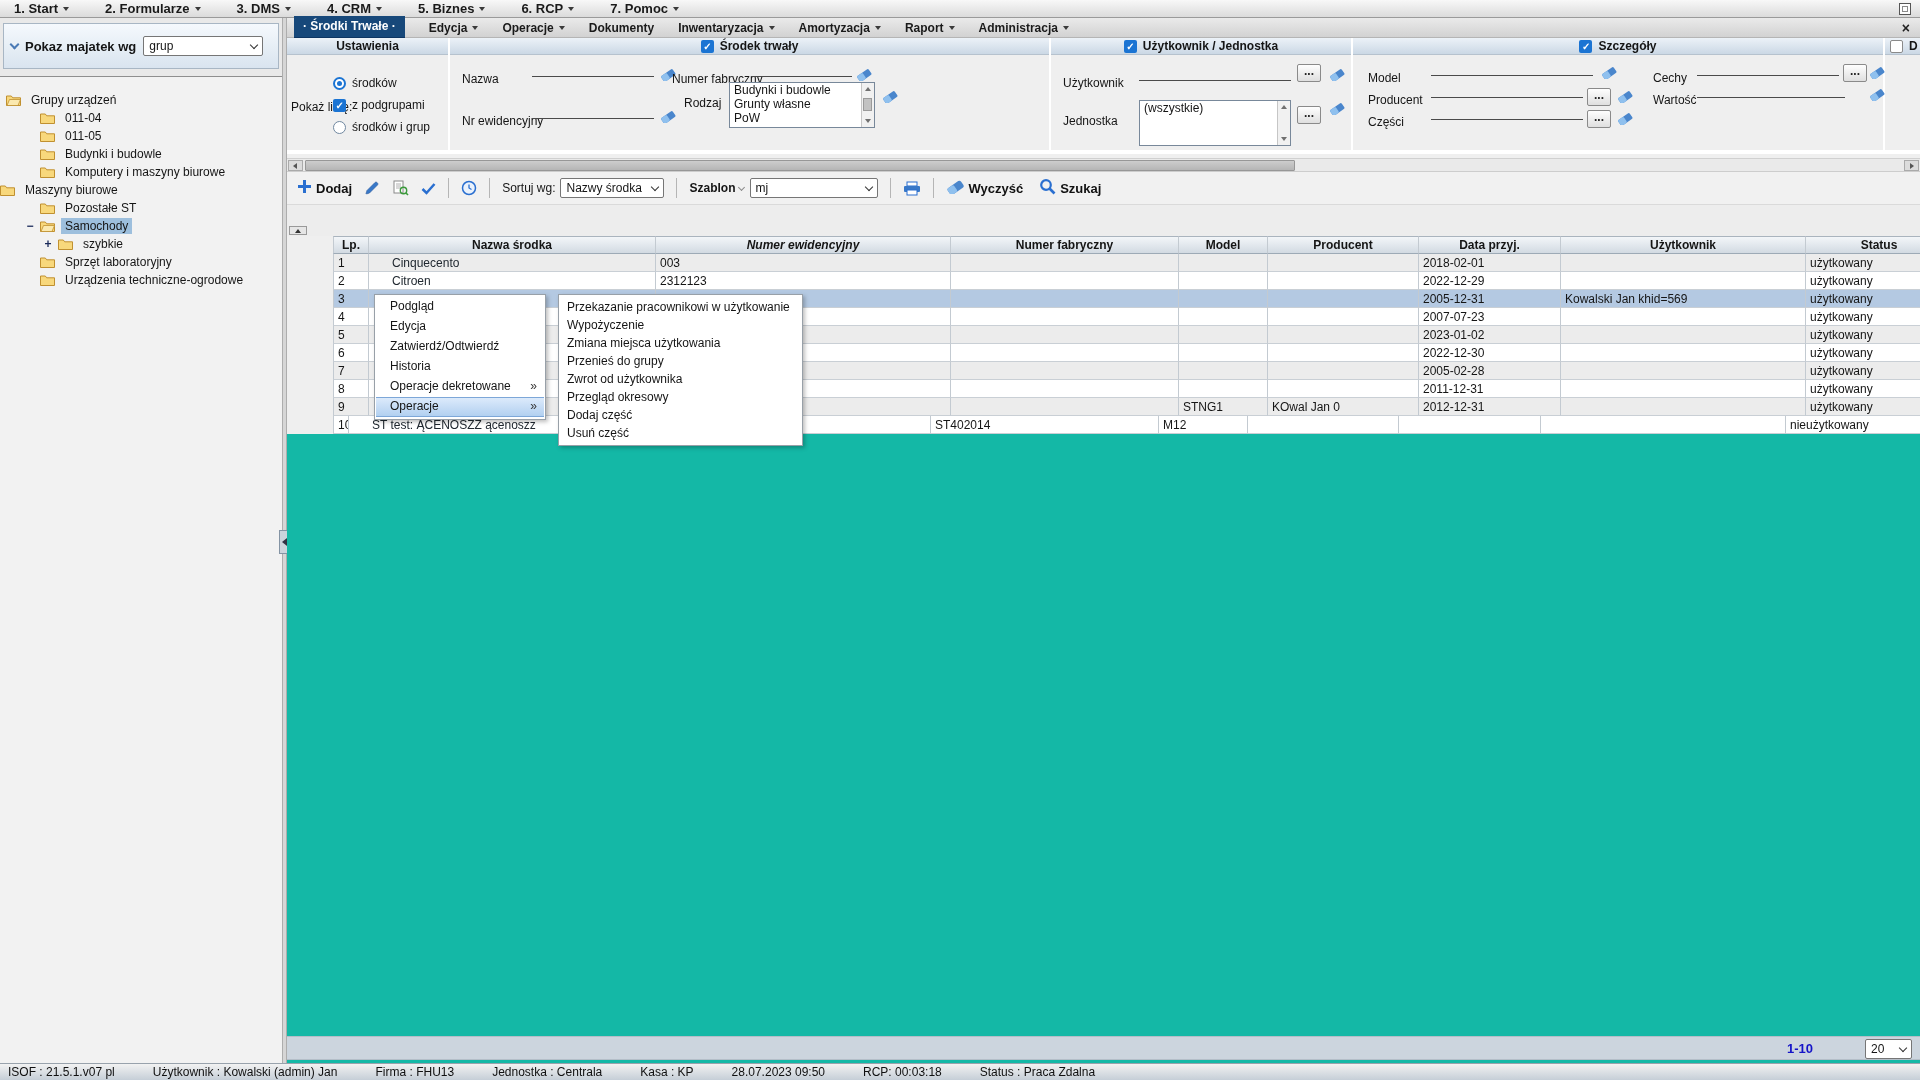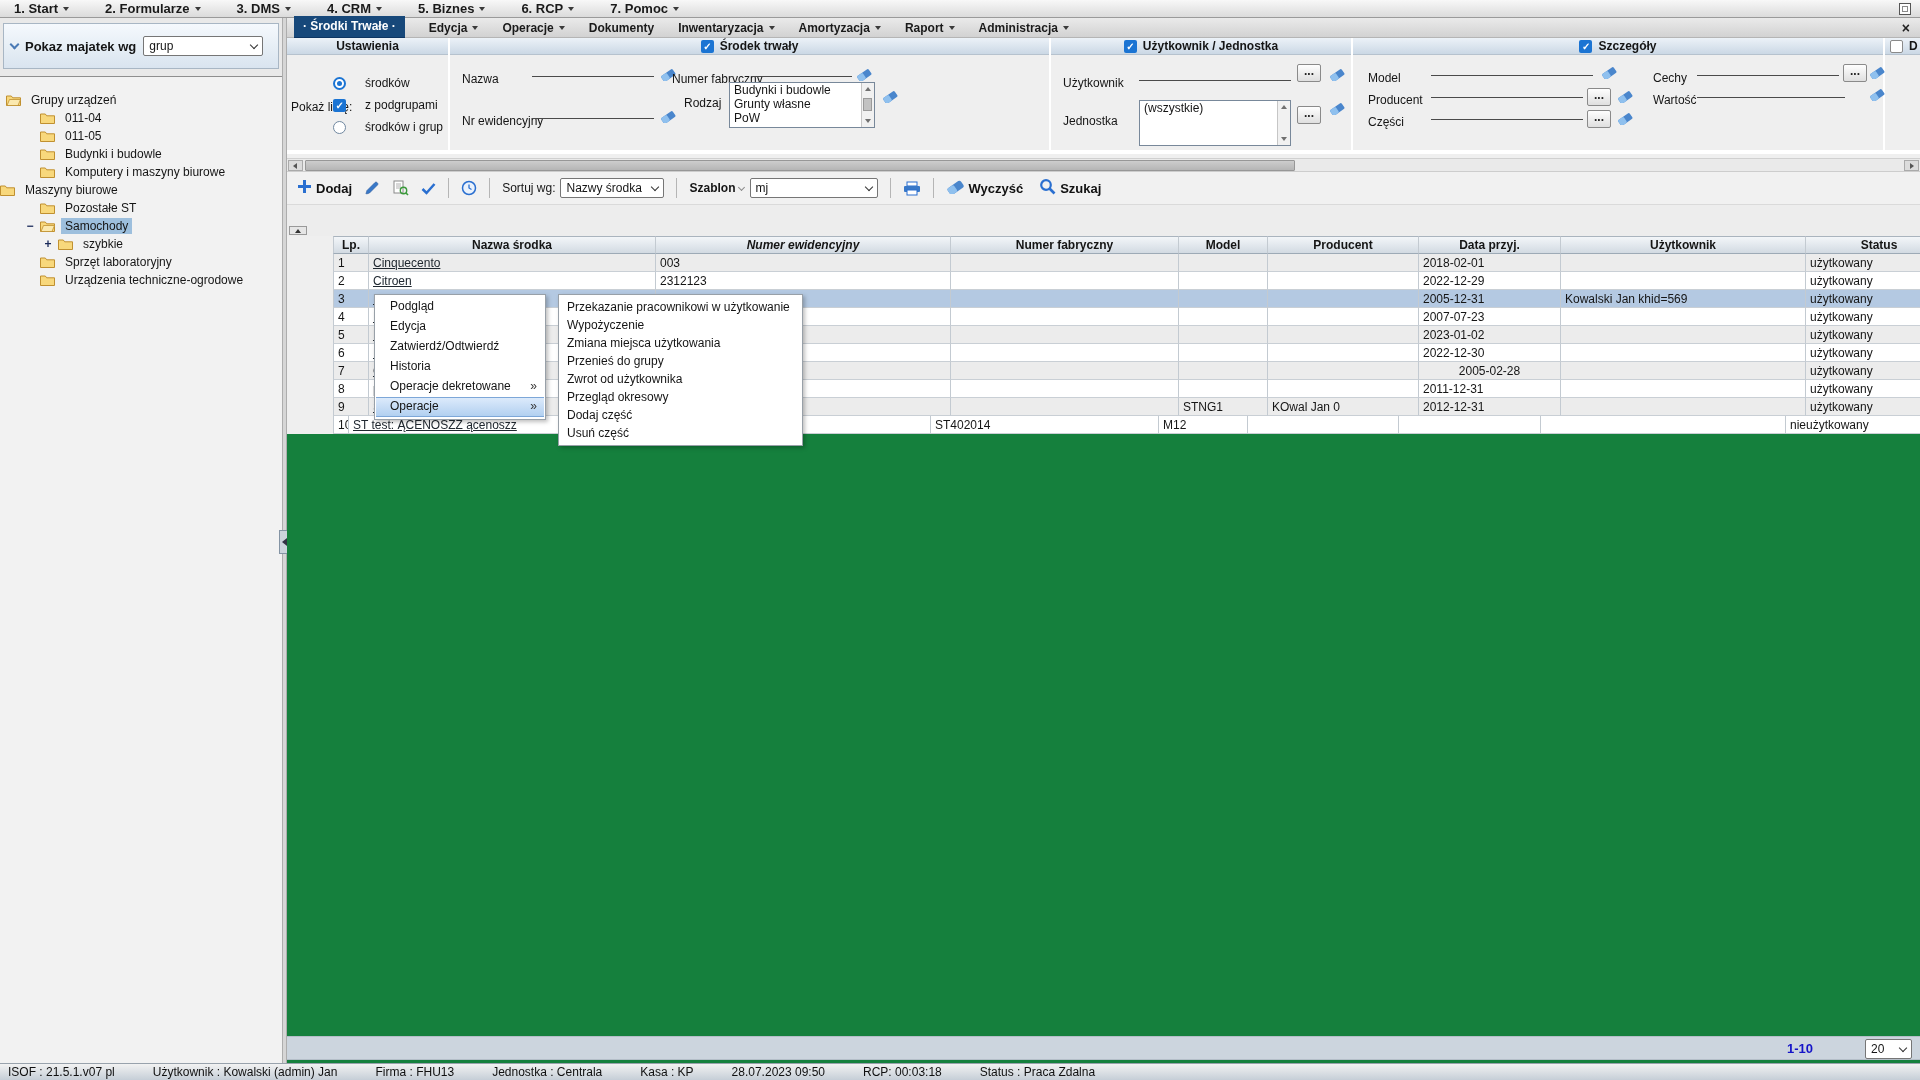--- a/index.html
+++ b/index.html
@@ -66,21 +66,21 @@
                 display:flex; align-items:center; justify-content:center; gap:6px; font-weight:bold; font-size:12px; }
   .p5 .panel-head { justify-content:flex-start; padding-left:5px; overflow:hidden; }
   .checkbox { width:13px; height:13px; border-radius:2px; background:#1b74d3; position:relative; flex:none; }
   .checkbox::after { content:"✓"; position:absolute; color:#fff; font-size:10px; font-weight:bold; left:2.5px; top:0px; line-height:13px; }
   .checkbox.unchecked { background:#fff; border:1px solid #8a8a8a; }
   .checkbox.unchecked::after { content:""; }
   .radio { width:13px; height:13px; border-radius:50%; border:1px solid #7088a0; background:#fff; position:relative; flex:none; }
   .radio.on { border:2px solid #1b74d3; }
   .radio.on::after { content:""; position:absolute; left:2px; top:2px; width:5px; height:5px; border-radius:50%; background:#1b74d3; }
   .f-label { position:absolute; white-space:nowrap; }
-  .opt-row { position:absolute; display:flex; align-items:center; gap:19px; white-space:nowrap;text-align:right; }
+  .opt-row { position:absolute; display:flex; align-items:center; gap:6px; white-space:nowrap;text-align:right; }
   .uline { position:absolute; height:15px; border-bottom:1px solid #4a4a4a; background:transparent; }
   .eraser-pos { position:absolute; }
   .dots-btn { position:absolute; width:24px; height:18px; border:1px solid #8a8a8a; border-radius:2px;
               background:linear-gradient(#fefefe,#dfdfdf); text-align:center; line-height:12px; font-weight:bold; color:#222; }
   .dots-btn::after { content:"..."; }
   .listbox { position:absolute; background:#fff; border:1px solid #78889a; }
   .lb-item { padding:0 4px; line-height:14px; white-space:nowrap; overflow:hidden; }
   .lb-scroll { position:absolute; top:0; right:0; bottom:0; width:13px; background:#f1f1f1; border-left:1px solid #c6c6c6; }
   .lb-scroll::before { content:""; position:absolute; top:4px; left:3px; border-left:3.5px solid transparent;
                        border-right:3.5px solid transparent; border-bottom:4px solid #707070; }
@@ -117,24 +117,24 @@
   .collapse-btn::after { content:""; position:absolute; left:5px; top:2px; border-left:3.5px solid transparent;
                          border-right:3.5px solid transparent; border-bottom:4px solid #333; }
   .tablewrap { position:absolute; left:18px; top:218px;padding-left:28px; }
   .trow { display:flex; }
   .cell { height:18px; border-right:1px solid #c3cad1; border-bottom:1px solid #c9cfd5; padding:0 4px;
           white-space:nowrap; overflow:hidden; display:flex; align-items:center; font-size:12px; }
   .trow .cell:first-child { border-left:1px solid #c3cad1; }
   .hcell { background:linear-gradient(#f3f6f9,#d2dae2); font-weight:bold; justify-content:center;
            border-top:1px solid #aab4be; border-bottom:1px solid #9daab6; }
   .row-odd { background:#ececec; } .row-even { background:#fff; } .row-sel { background:#b4c9e2; }
-  .link { text-decoration:underline; color:#202830; }
+  .link { color:#202830;margin-left:19px; }
 
   
-  .belowtable { position:absolute; left:0; top:416px; width:100%; height:629px; background:#15803d; }
+  .belowtable { position:absolute; left:0; top:416px; width:100%; height:629px; background:#14b8a6; }
   .pager { position:absolute; left:0; top:602px; width:100%; height:24px; background:#ccd5de;
            border-top:1px solid #b4bec8; border-bottom:1px solid #b4bec8; }
   .pager-range { position:absolute; left:1500px; top:4px; color:#1414c8; font-weight:bold; font-size:13px; }
   .pager-sel { position:absolute; left:1578px; top:2px; width:47px; }
 
   
   .statusbar { position:absolute; left:0; top:1063px; width:1920px; height:17px;
                background:linear-gradient(#f2f2f2,#c5ced7); border-top:1px solid #98a2ac;
                display:flex; align-items:center; padding-left:8px; gap:38px; }
   .status-item { white-space:nowrap; font-size:12px; color:#101010; }
@@ -804,21 +804,21 @@
             </div>
             <div class="cell" style="width: 228px;">
               <span></span>
             </div>
             <div class="cell" style="width: 89px;">
               <span></span>
             </div>
             <div class="cell" style="width: 151px;">
               <span></span>
             </div>
-            <div class="cell" style="width: 142px; justify-content: center;">
+            <div class="cell" style="width: 142px;">
               <span>2005-02-28</span>
             </div>
             <div class="cell" style="width: 245px;">
               <span></span>
             </div>
             <div class="cell" style="width: 147px;">
               <span>użytkowany</span>
             </div>
             <div class="cell" style="width: 11px;"></div>
           </div>

